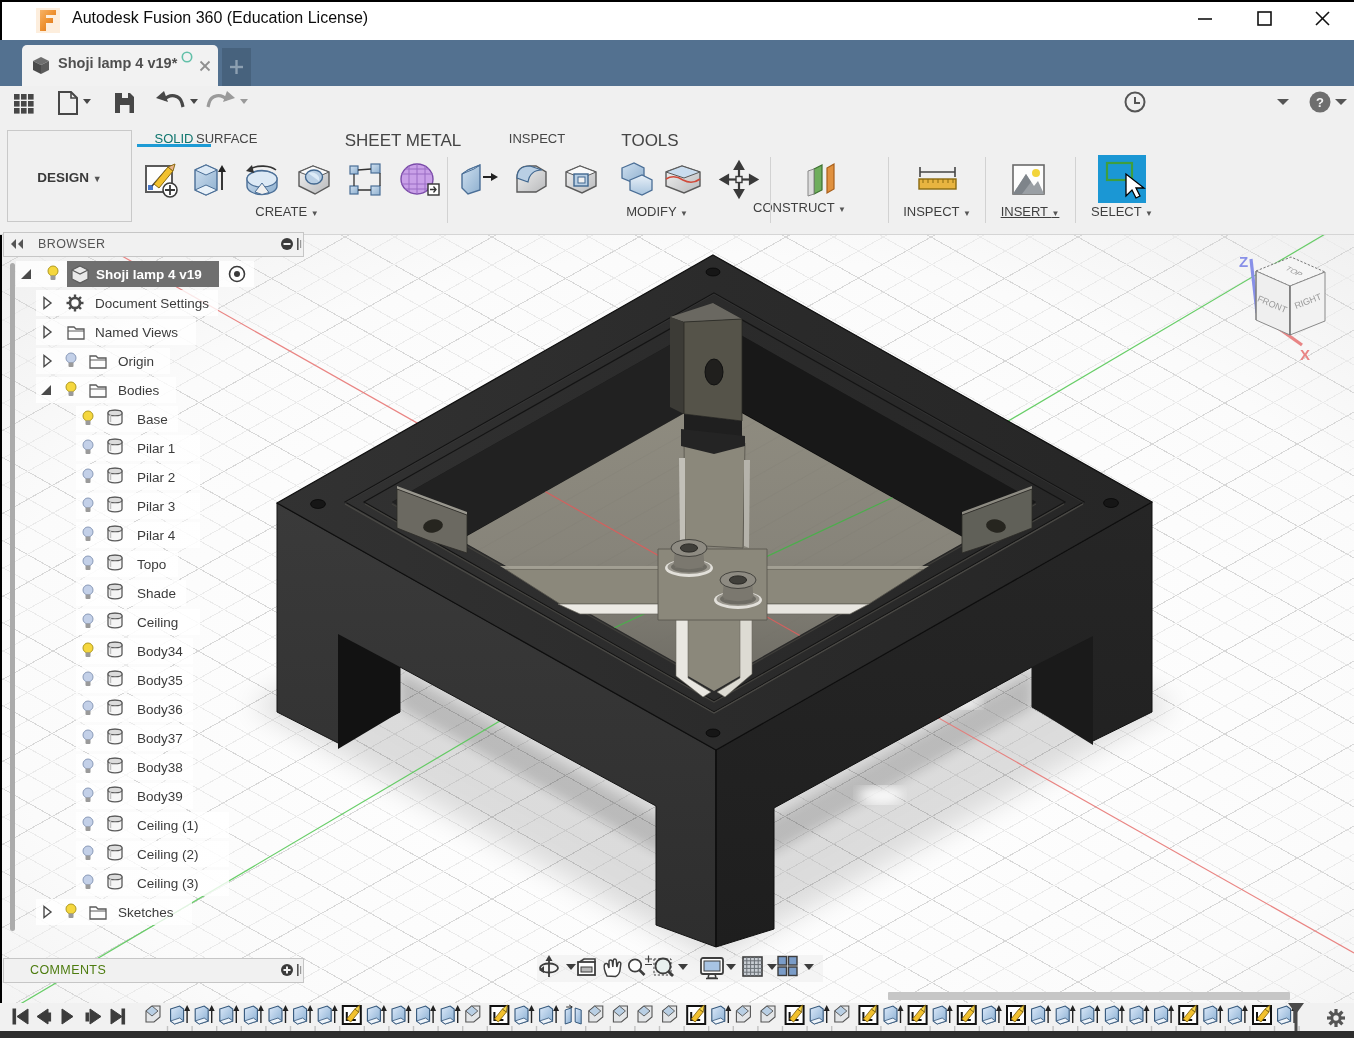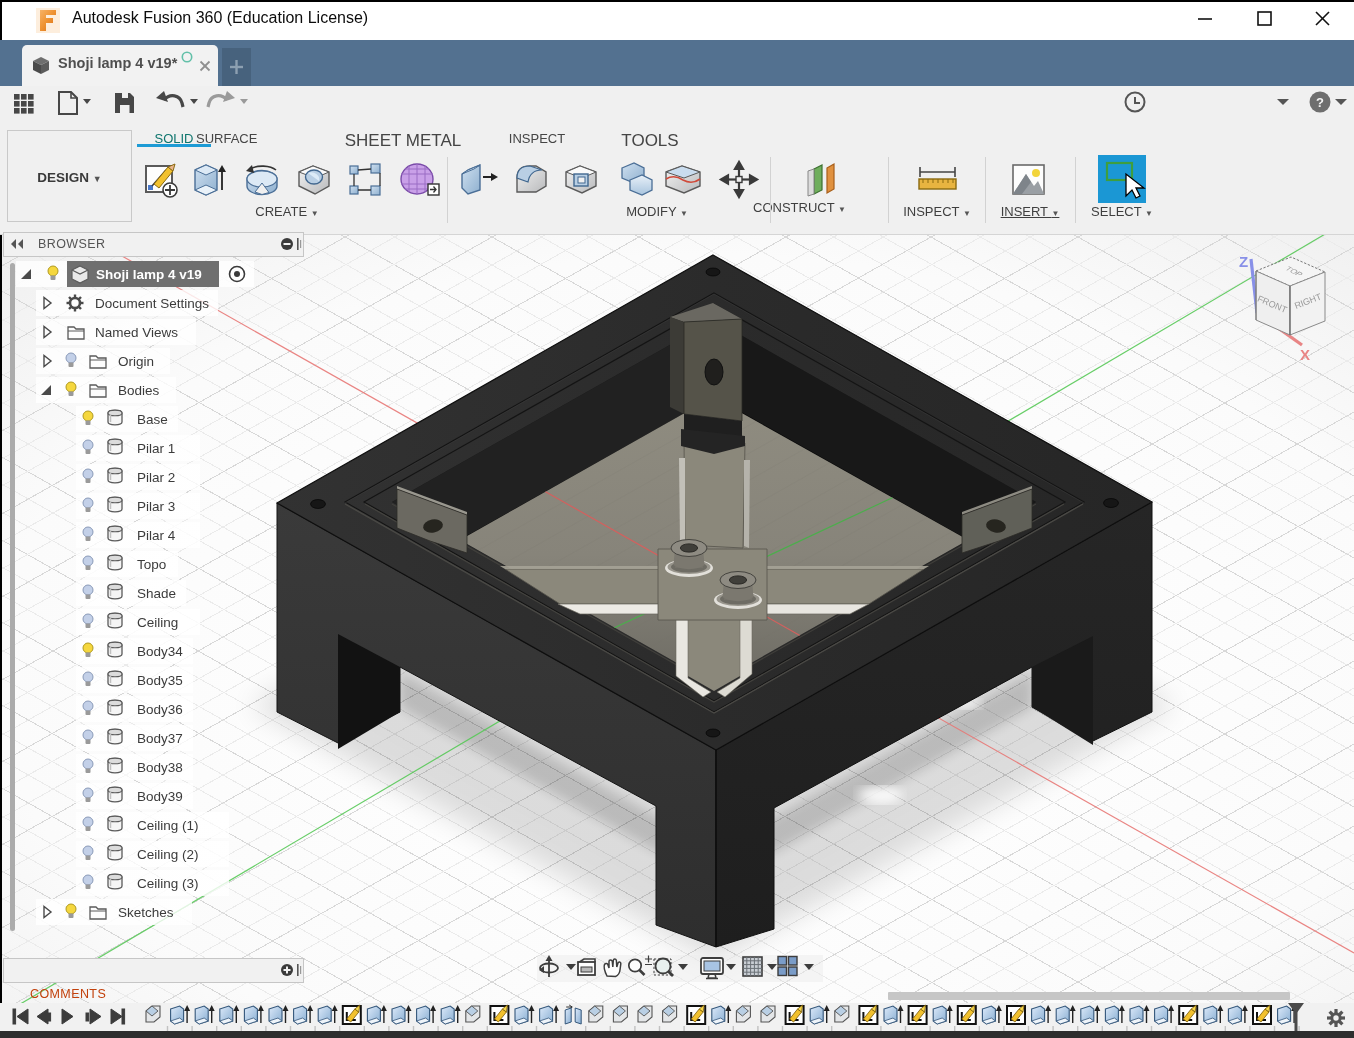--- a/index.html
+++ b/index.html
@@ -667,21 +667,21 @@
     <text x="137" y="888" font-size="13.5" fill="#3c3c3c">Ceiling (3)</text>
     <rect x="36" y="899" width="156" height="26" fill="#ffffff" opacity="0.8"></rect>
     <polygon points="44,906.5 44,917.5 51,912" fill="none" stroke="#4a4a4a" stroke-width="1.4"></polygon>
     <circle cx="71" cy="909" r="5" fill="#f5d73e" stroke="#b09a20" stroke-width="1"></circle>
     <rect x="68.5" y="913.5" width="5" height="4.5" rx="1" fill="#9a9a9a"></rect>
     <path d="M90 907 h6 l2 2 h8 v10 h-16 Z" fill="#fdfdfd" stroke="#5a5a5a" stroke-width="1.3"></path>
     <path d="M90 911 h16" stroke="#5a5a5a" stroke-width="1"></path>
     <text x="118" y="917" font-size="13.5" fill="#3c3c3c">Sketches</text>
   </svg>
 <div class="abs" style="left:3px;top:958px;width:301px;height:25px;background:#f1f1f1;border:1px solid #c6c6c6;box-sizing:border-box;"></div>
-<div class="abs" style="left:30px;top:963px;font-size:12.5px;color:#c2410c;letter-spacing:0.4px;margin-top:24px;">COMMENTS</div>
+<div class="abs" style="left:30px;top:963px;font-size:12.5px;color:#4d7c0f;letter-spacing:0.4px;">COMMENTS</div>
 <svg class="abs" style="left:280px;top:963px" width="24" height="14">
     <circle cx="7" cy="7" r="6" fill="#3a3a3a"></circle>
     <rect x="3.5" y="6" width="7" height="2" fill="#f1f1f1"></rect>
     <rect x="6" y="3.5" width="2" height="7" fill="#f1f1f1"></rect>
     <rect x="17" y="1" width="1.6" height="12" fill="#555"></rect>
     <rect x="20" y="3" width="1.2" height="8" fill="#999"></rect>
   </svg>
 
 <svg class="abs" style="left:535px;top:953px" width="290" height="30" viewBox="0 0 290 30">
     <rect x="2" y="2" width="286" height="27" fill="#ebebeb" opacity="0.5"></rect>

